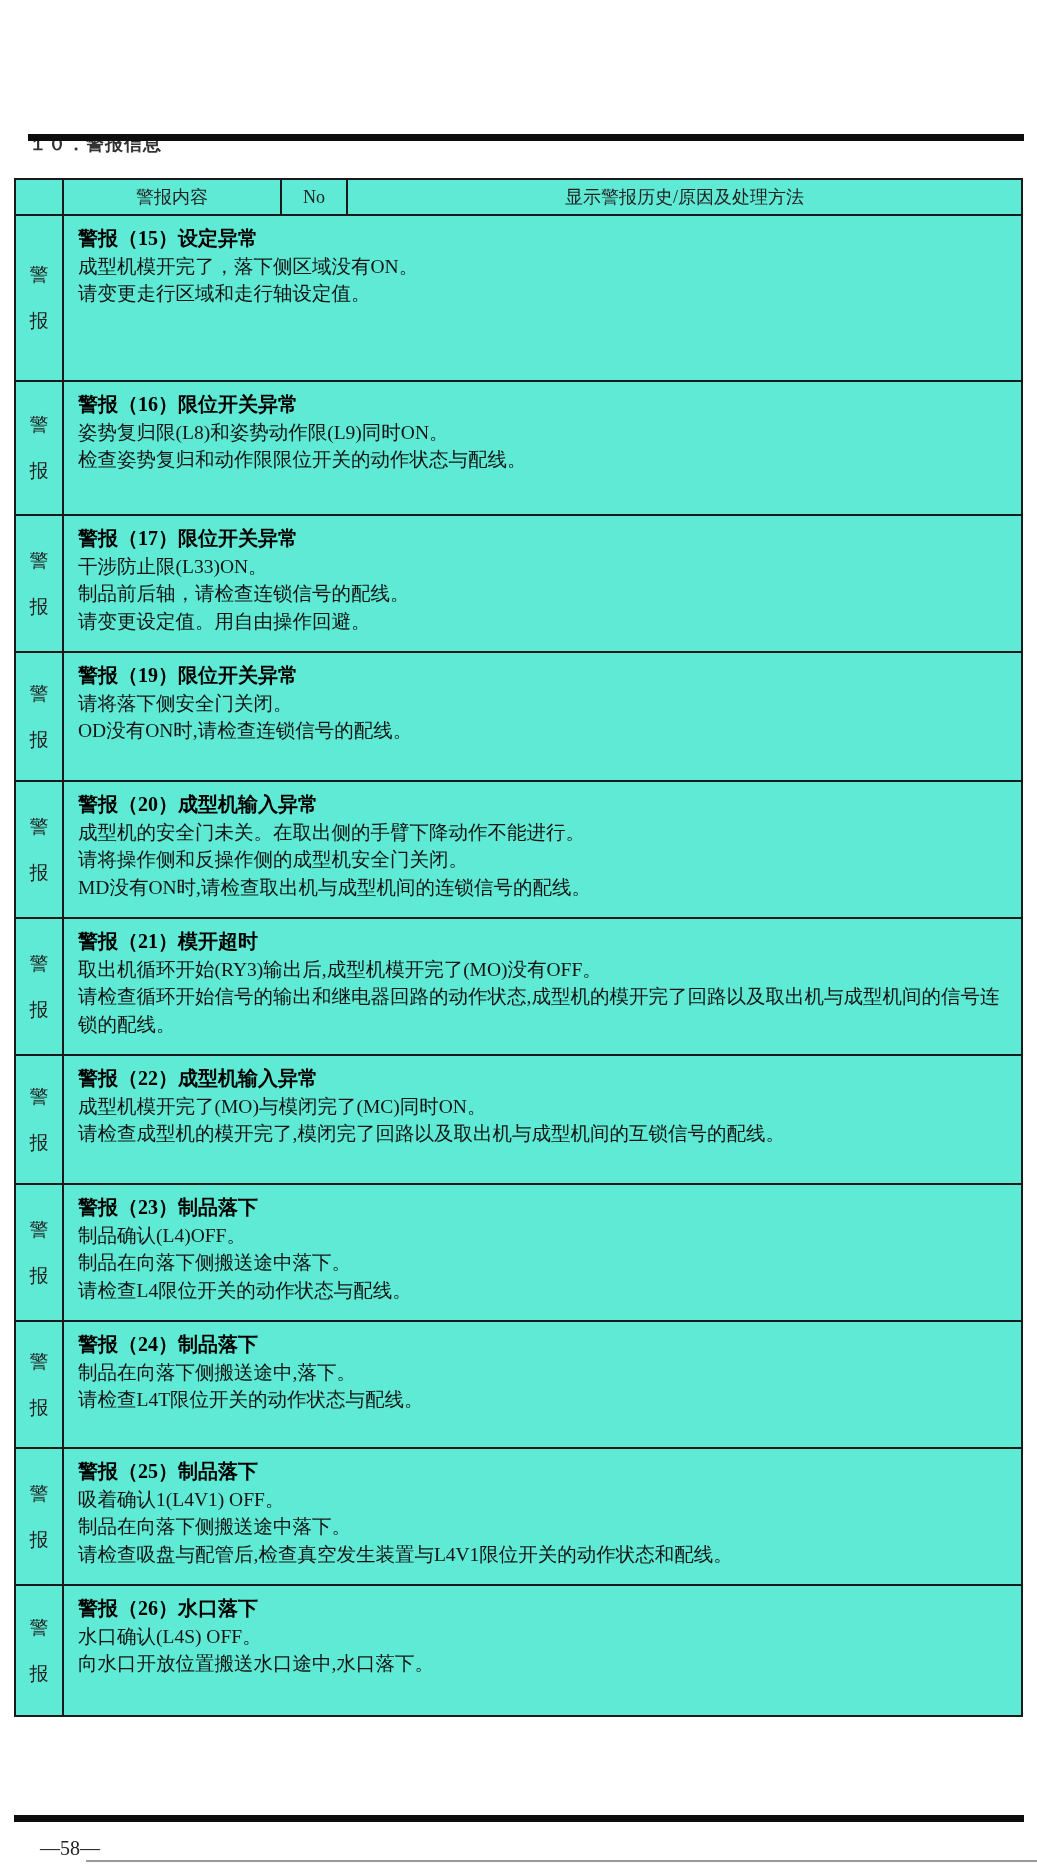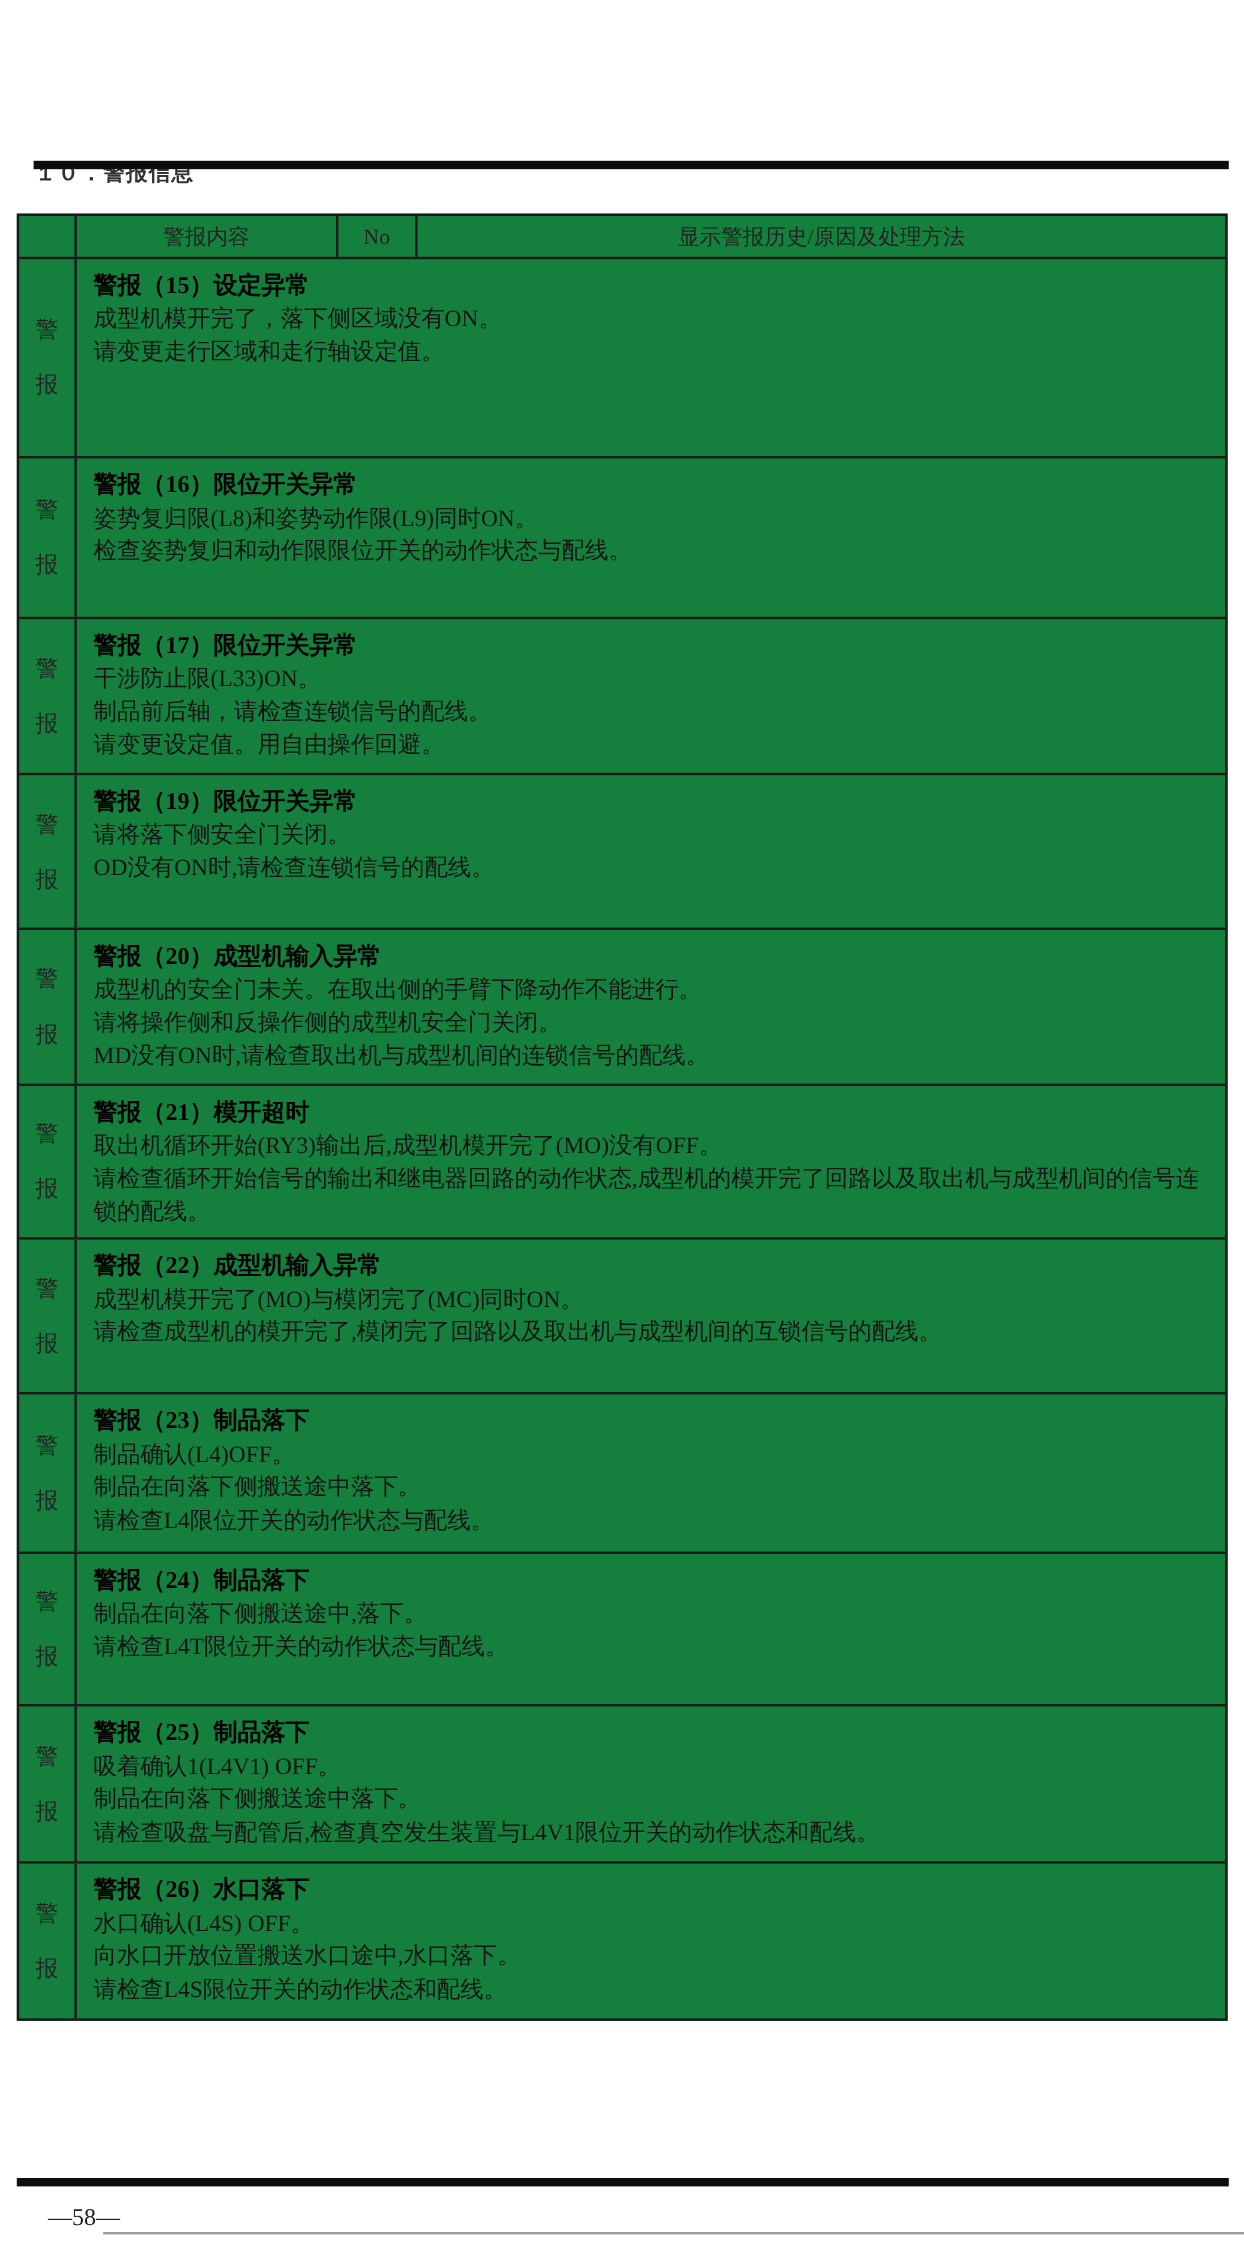--- a/index.html
+++ b/index.html
@@ -37,21 +37,21 @@
     background: #0d0d0d;
   }
 
   
   .alarm-table {
     position: absolute;
     left: 14px;
     right: 14px;
     top: 178px;
     border: 2px solid #1a1a1a;
-    background: #15803d;
+    background: #5eead4;
   }
   .thead {
     display: flex;
     align-items: stretch;
     border-bottom: 2px solid #1a1a1a;
     height: 34px;
   }
   .thead > div {
     display: flex;
     align-items: center;
@@ -91,21 +91,21 @@
     flex-direction: column;
     align-items: center;
     justify-content: center;
     gap: 20px;
     font-size: 19px;
     color: #222222;
     flex-shrink: 0;
   }
   .cell-body {
     flex: 1;
-    padding: 9px 16px 6px 14px;
+    padding: 9px 16px 16px 14px;
     line-height: 27.5px;
     font-size: 19.5px;
     color: #141414;
   }
   .row-title {
     font-weight: bold;
     font-size: 20px;
     color: #000000;
   }
 
@@ -278,21 +278,20 @@
 
     <div class="trow">
       <div class="cell-label">
         <span>警</span>
         <span>报</span>
       </div>
       <div class="cell-body">
         <div class="row-title">警报（26）水口落下</div>
         <div class="row-line">水口确认(L4S) OFF。</div>
         <div class="row-line">向水口开放位置搬送水口途中,水口落下。</div>
-        <div class="row-line">请检查L4S限位开关的动作状态和配线。</div>
       </div>
     </div>
 
   </div>
 </div>
 
 <div class="footer-rule"></div>
 <div class="page-number">—58—</div>
 <div class="footer-line"></div>
 

